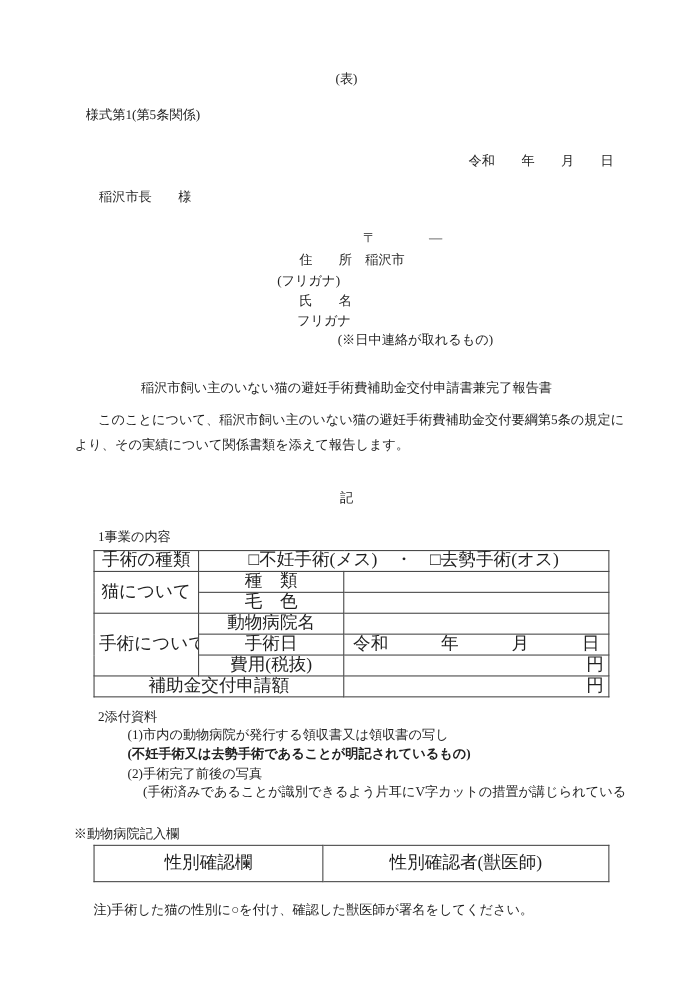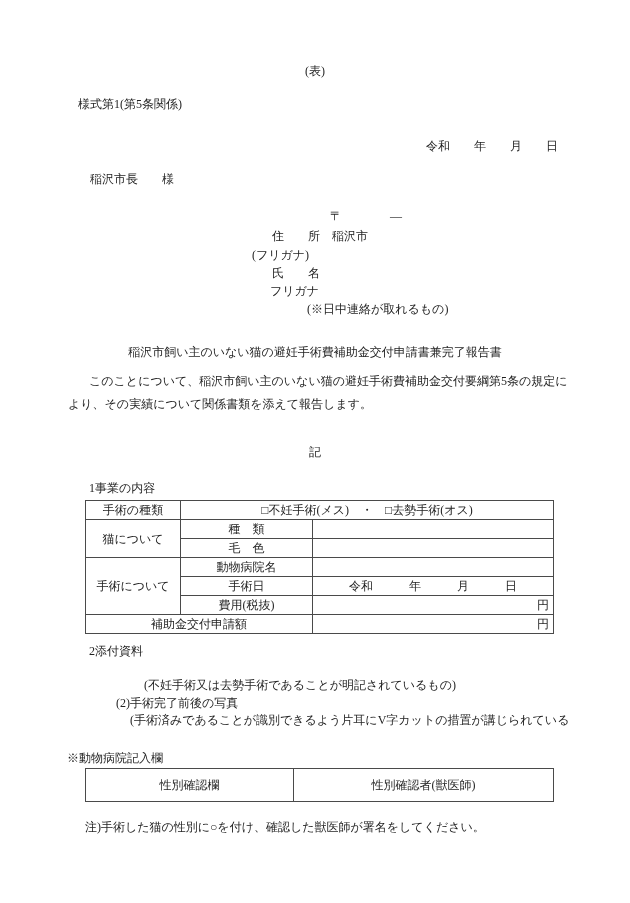--- a/index.html
+++ b/index.html
@@ -18,21 +18,21 @@
   .tbl {
     position:absolute;
     border-collapse:collapse;
     table-layout:fixed;
     width:468px;
     left:85px;
   }
   .tbl td {
     border:1px solid #4a4a4a;
     padding:0 4px;
-    font-size:12px;
+    font-size:16px;
     line-height:14px;
     vertical-align:middle;
     overflow:hidden;
     white-space:pre;
   }
   .t1 { top:500px; }
   .t1 td { height:19px; }
   .t2 { top:768px; }
   .t2 tr.hdr td { height:33px; }
   .t2 tr.dat td { height:27px; }
@@ -102,21 +102,22 @@
     </tr>
     <tr>
       <td class="c" colspan="2">補助金交付申請額</td>
       <td class="r pad-yen">円</td>
     </tr>
   </tbody>
     </table>
 
   <div class="abs" style="top:644px; left:68px;"><span class="hnum">2</span><span>添付資料</span></div>
 
-  <div class="abs" style="top:678px; left:144px;">(不妊手術又は去勢手術であることが明記されているもの)</div>
+  <div class="abs" style="top:661px; left:96px;"><span class="num">(1)</span><span>市内の動物病院が発行する領収書又は領収書の写し</span></div>
+  <div class="abs" style="top:678px; left:116px;font-weight:bold;">(不妊手術又は去勢手術であることが明記されているもの)</div>
   <div class="abs" style="top:696px; left:96px;"><span class="num">(2)</span><span>手術完了前後の写真</span></div>
   <div class="abs" style="top:713px; left:130px;">(手術済みであることが識別できるよう片耳にV字カットの措置が講じられている</div>
 
   <div class="abs" style="top:751px; left:67px;">※動物病院記入欄</div>
 
   <table class="tbl t2">
     <colgroup>
         <col style="width:208px">
         <col style="width:260px">
       </colgroup>

